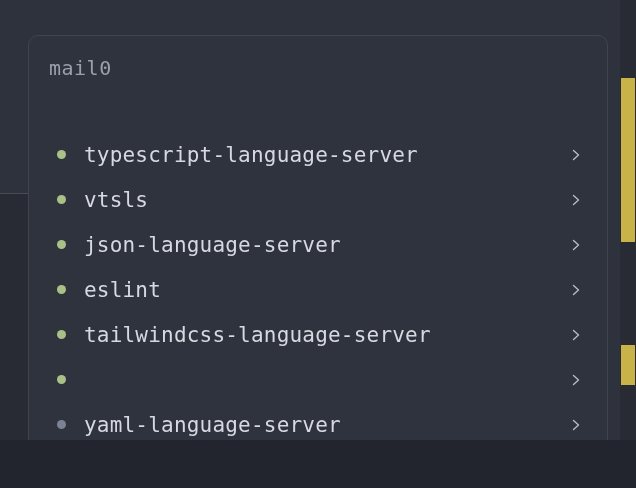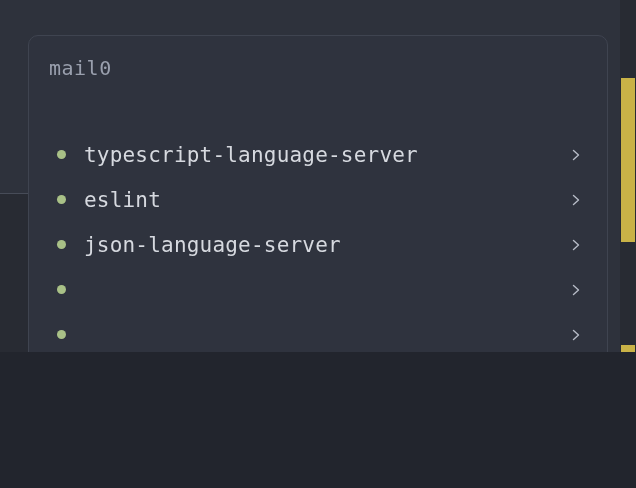--- a/index.html
+++ b/index.html
@@ -3,21 +3,21 @@
 <meta charset="utf-8">
 <style>
   html, body {
     margin: 0;
     padding: 0;
     background: #22252d;
   }
   #root {
     position: relative;
     width: 636px;
-    height: 352px;
+    height: 440px;
     overflow: hidden;
     background: #2e323c;
     font-family: "DejaVu Sans Mono", "Liberation Mono", monospace;
     -webkit-font-smoothing: antialiased;
   }
 
   
   .bg-left-upper {
     position: absolute;
     left: 0; top: 0;
@@ -164,38 +164,48 @@
           <span class="dot on" style="background: rgb(169, 193, 135);"></span>
           <span class="row-label">typescript-language-server</span>
           <span class="chevron">
             <svg width="14" height="14" viewBox="0 0 14 14" fill="none" stroke="currentColor" stroke-width="1.4" stroke-linecap="round" stroke-linejoin="round">
               <polyline points="4.5,2.5 9.5,7 4.5,11.5"></polyline>
             </svg>
           </span>
         </div>
         <div class="server-row">
           <span class="dot on" style="background: rgb(169, 193, 135);"></span>
+          <span class="row-label">vtsls</span>
+          <span class="chevron">
+            <svg width="14" height="14" viewBox="0 0 14 14" fill="none" stroke="currentColor" stroke-width="1.4" stroke-linecap="round" stroke-linejoin="round">
+              <polyline points="4.5,2.5 9.5,7 4.5,11.5"></polyline>
+            </svg>
+          </span>
+        </div>
+        <div class="server-row">
+          <span class="dot on" style="background: rgb(169, 193, 135);"></span>
+          <span class="row-label">json-language-server</span>
+          <span class="chevron">
+            <svg width="14" height="14" viewBox="0 0 14 14" fill="none" stroke="currentColor" stroke-width="1.4" stroke-linecap="round" stroke-linejoin="round">
+              <polyline points="4.5,2.5 9.5,7 4.5,11.5"></polyline>
+            </svg>
+          </span>
+        </div>
+        <div class="server-row">
+          <span class="dot on" style="background: rgb(169, 193, 135);"></span>
           <span class="row-label">eslint</span>
           <span class="chevron">
             <svg width="14" height="14" viewBox="0 0 14 14" fill="none" stroke="currentColor" stroke-width="1.4" stroke-linecap="round" stroke-linejoin="round">
               <polyline points="4.5,2.5 9.5,7 4.5,11.5"></polyline>
             </svg>
           </span>
         </div>
         <div class="server-row">
           <span class="dot on" style="background: rgb(169, 193, 135);"></span>
-          <span class="row-label">json-language-server</span>
-          <span class="chevron">
-            <svg width="14" height="14" viewBox="0 0 14 14" fill="none" stroke="currentColor" stroke-width="1.4" stroke-linecap="round" stroke-linejoin="round">
-              <polyline points="4.5,2.5 9.5,7 4.5,11.5"></polyline>
-            </svg>
-          </span>
-        </div>
-        <div class="server-row">
-          <span class="dot on" style="background: rgb(169, 193, 135);"></span>
+          <span class="row-label">tailwindcss-language-server</span>
           <span class="chevron">
             <svg width="14" height="14" viewBox="0 0 14 14" fill="none" stroke="currentColor" stroke-width="1.4" stroke-linecap="round" stroke-linejoin="round">
               <polyline points="4.5,2.5 9.5,7 4.5,11.5"></polyline>
             </svg>
           </span>
         </div>
         <div class="server-row">
           <span class="dot on" style="background: rgb(169, 193, 135);"></span>
           <span class="chevron">
             <svg width="14" height="14" viewBox="0 0 14 14" fill="none" stroke="currentColor" stroke-width="1.4" stroke-linecap="round" stroke-linejoin="round">

